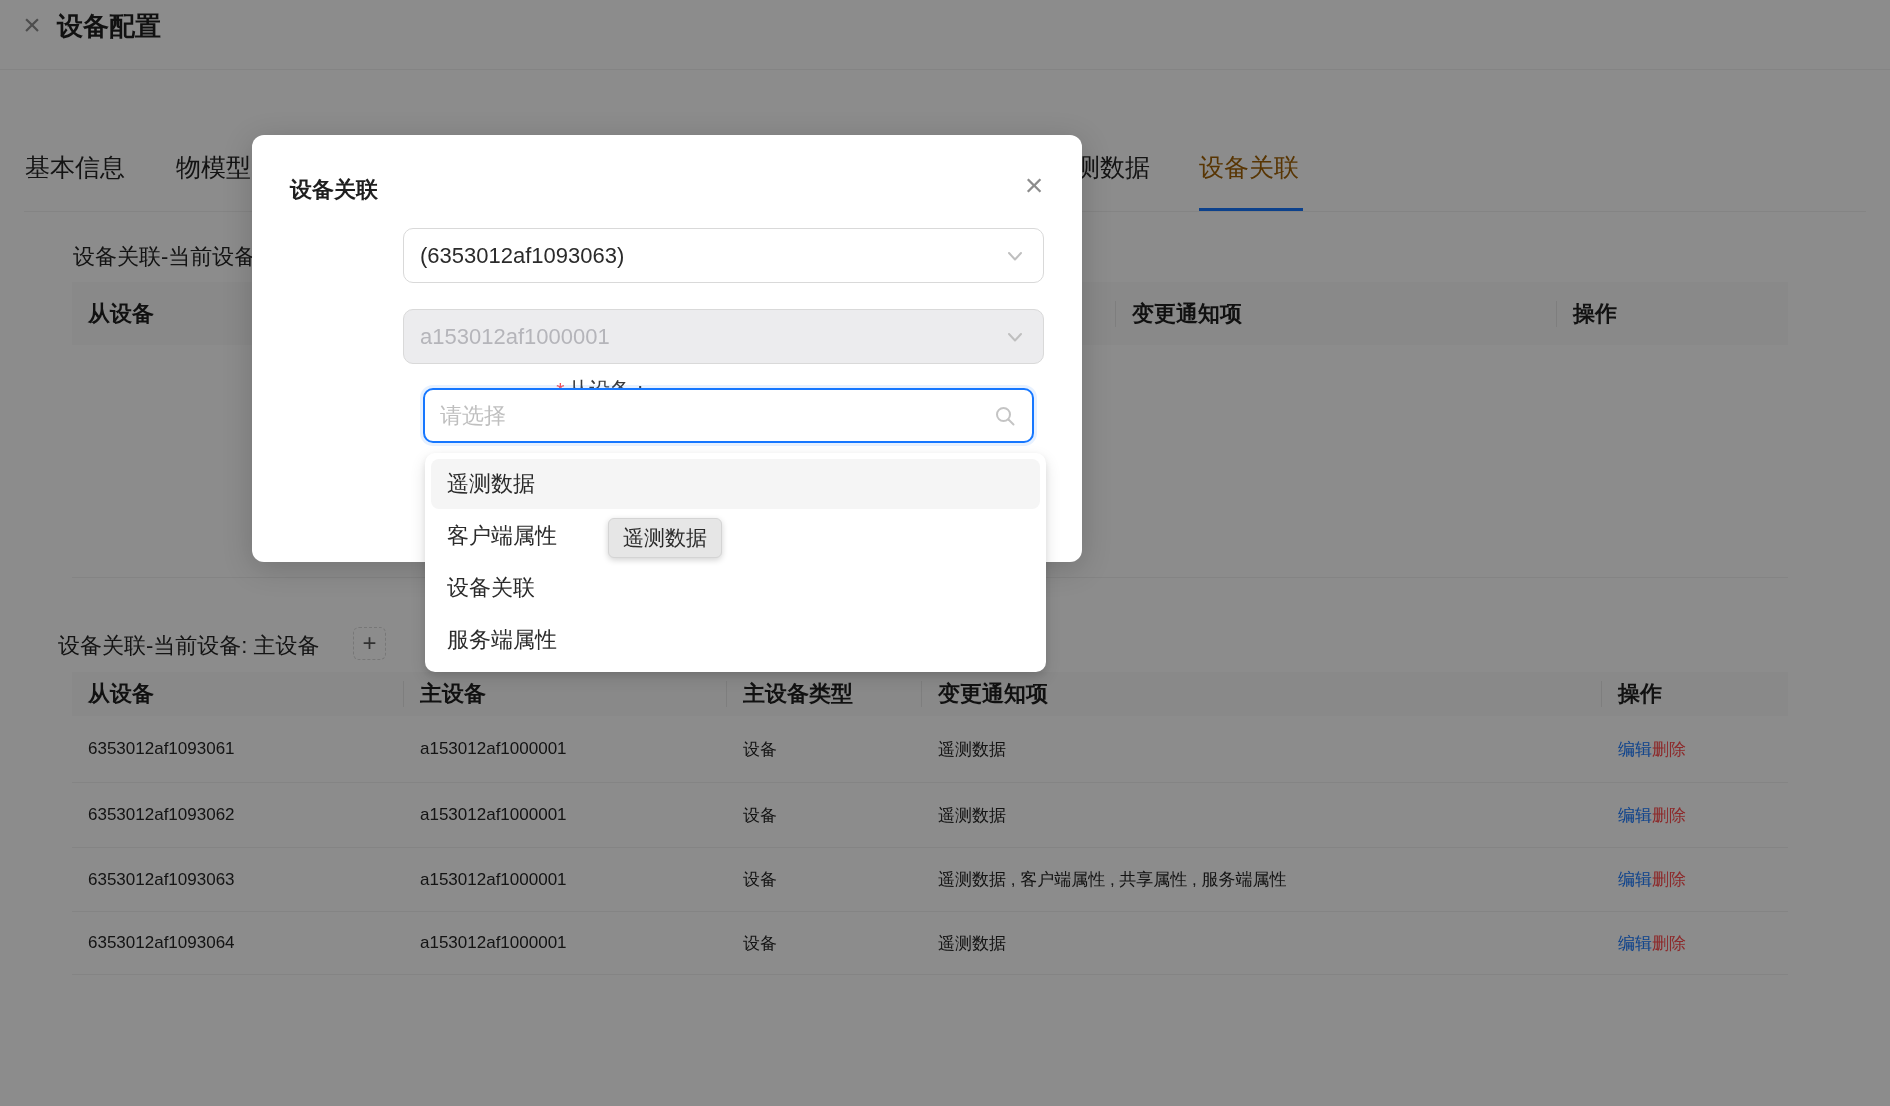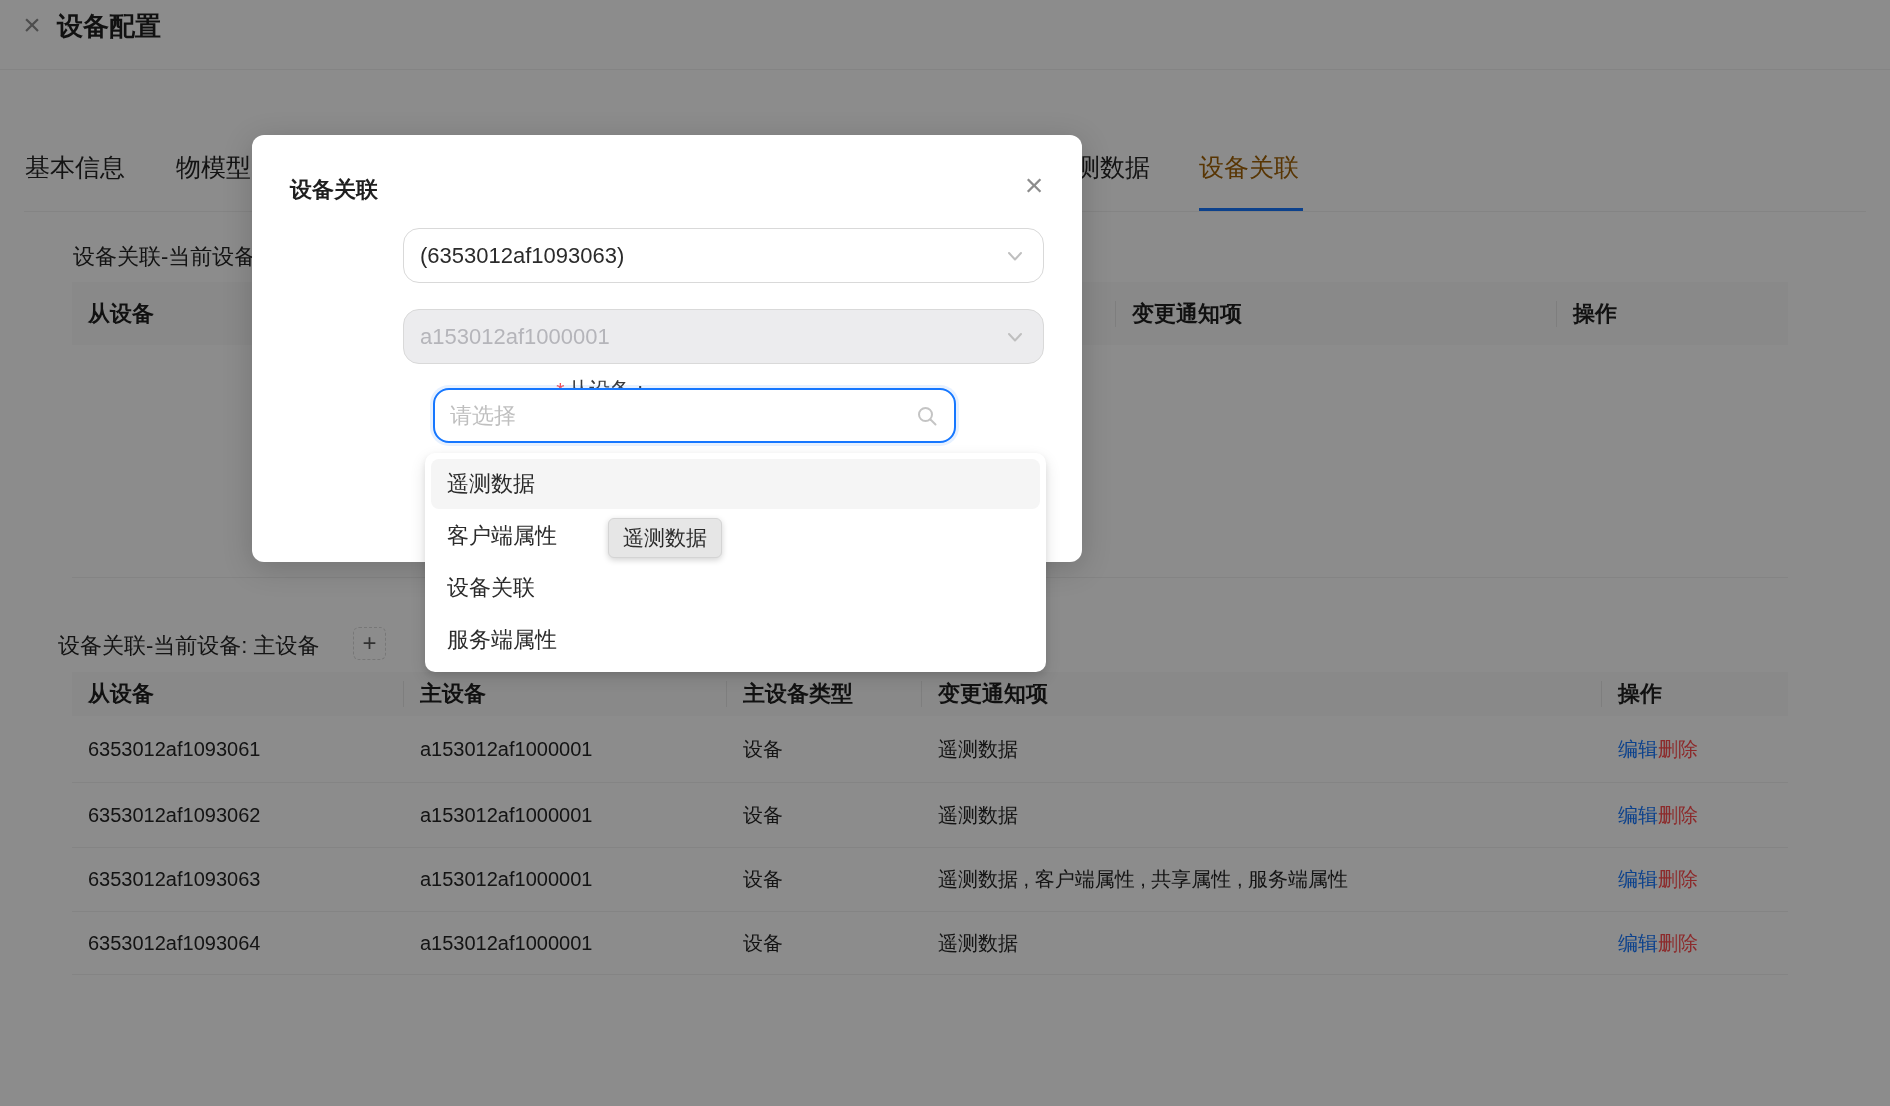--- a/index.html
+++ b/index.html
@@ -19,41 +19,41 @@
   .tab.active { color:#a16207; }
   .tab-underline { position:absolute; left:1199px; top:68px; width:104px; height:3px; background:#1677ff; }
 
   
   .section-title { position:absolute; font-size:22px; line-height:28px; color:#262626; white-space:nowrap; }
   .tbl { position:absolute; left:72px; width:1716px; }
   .thead { display:grid; background:#fafafa; align-items:center; }
   .th { position:relative; font-size:22px; font-weight:bold; color:#1f1f1f; padding:0 16px; white-space:nowrap; overflow:hidden; }
   .th.div::after { content:""; position:absolute; right:0; top:50%; transform:translateY(-50%); width:1px; height:26px; background:rgba(0,0,0,0.08); }
   .trow { display:grid; align-items:center; border-bottom:1px solid #f0f0f0; background:#fff; }
-  .td { font-size:20px; color:#262626; padding:0 16px; white-space:nowrap; overflow:hidden; }
+  .td { font-size:17px; color:#262626; padding:0 16px; white-space:nowrap; overflow:hidden; }
   .cols-top { grid-template-columns:1044px 441px 231px; }
   .cols-bot { grid-template-columns:332px 323px 195px 680px 186px; }
   .empty-body { height:233px; background:#fff; border-bottom:1px solid #f0f0f0; }
   .link { cursor:pointer; }
   .link.edit { color:#1677ff; }
   .link.del { color:#ff4d4f; }
   .add-btn { position:absolute; left:353px; top:627px; width:33px; height:33px; border:1px dashed #d9d9d9; border-radius:6px; background:#fff;
              color:#595959; font-size:24px; line-height:30px; text-align:center; cursor:pointer; }
 
   
   .mask { position:absolute; left:0; top:0; width:1890px; height:1106px; background:rgba(0,0,0,0.45); z-index:10; }
 
   
   .modal { position:absolute; left:252px; top:135px; width:830px; height:427px; background:#fff; border-radius:12px;
            box-shadow:0 6px 30px rgba(0,0,0,0.18); z-index:20; }
   .modal-title { position:absolute; left:38px; top:40px; font-size:22px; line-height:30px; font-weight:bold; color:#1f1f1f; }
   .modal-close { position:absolute; right:30px; top:32px; width:36px; height:36px; font-size:32px; line-height:36px; text-align:center; color:#8c8c8c; cursor:pointer; }
   .flabel { position:absolute; text-align:right; font-size:21px; line-height:30px; color:#3a3a3a; white-space:nowrap; }
   .req { color:#ff4d4f; margin-right:4px; }
-  .sel { position:absolute; height:55px; background:#fff; border:1px solid #d9d9d9; border-radius:16px; display:flex; align-items:center;
+  .sel { position:absolute; height:55px; background:#fff; border:1px solid #d9d9d9; border-radius:10px; display:flex; align-items:center;
          padding:0 16px; font-size:22px; cursor:pointer; }
   .sel .sel-text { flex:1; color:#2b2b2b; white-space:nowrap; overflow:hidden; }
   .sel.disabled { background:#ececee; cursor:not-allowed; }
   .sel.disabled .sel-text { color:#b5b5ba; }
   .sel.focused { border:2px solid #1677ff; box-shadow:0 0 0 3px rgba(22,119,255,0.10); padding:0 15px; }
   .sel .sel-placeholder { flex:1; color:#bfbfbf; white-space:nowrap; overflow:hidden; }
   .sel-icon { flex:none; width:24px; height:24px; }
 
   
   .dropdown { position:absolute; left:425px; top:453px; width:621px; height:219px; background:#fff; border-radius:10px;
@@ -171,21 +171,21 @@
     <div class="sel disabled" style="left:151px; top:174px; width:641px">
       <span class="sel-text">a153012af1000001</span>
       <svg class="sel-icon" viewBox="0 0 24 24" fill="none">
         <polyline points="6,9 12,15.5 18,9" stroke="#bfbfbf" stroke-width="2" fill="none" stroke-linecap="round" stroke-linejoin="round"></polyline>
       </svg>
     </div>
 
     <div class="flabel" style="left:230px; top:400px; width:187px">
       <span>变更通知项 :</span>
     </div>
-    <div class="sel focused" style="left:181px; top:253px; width:523px">
+    <div class="sel focused" style="left:171px; top:253px; width:611px">
       <span class="sel-placeholder">请选择</span>
       <svg class="sel-icon" viewBox="0 0 24 24" fill="none">
         <circle cx="10.5" cy="10.5" r="6.5" stroke="#c4c4c4" stroke-width="2" fill="none"></circle>
         <line x1="15.5" y1="15.5" x2="20.5" y2="20.5" stroke="#c4c4c4" stroke-width="2" stroke-linecap="round"></line>
       </svg>
     </div>
   </div>
 
   <div class="dropdown">
     <div class="opt highlighted">遥测数据</div>

